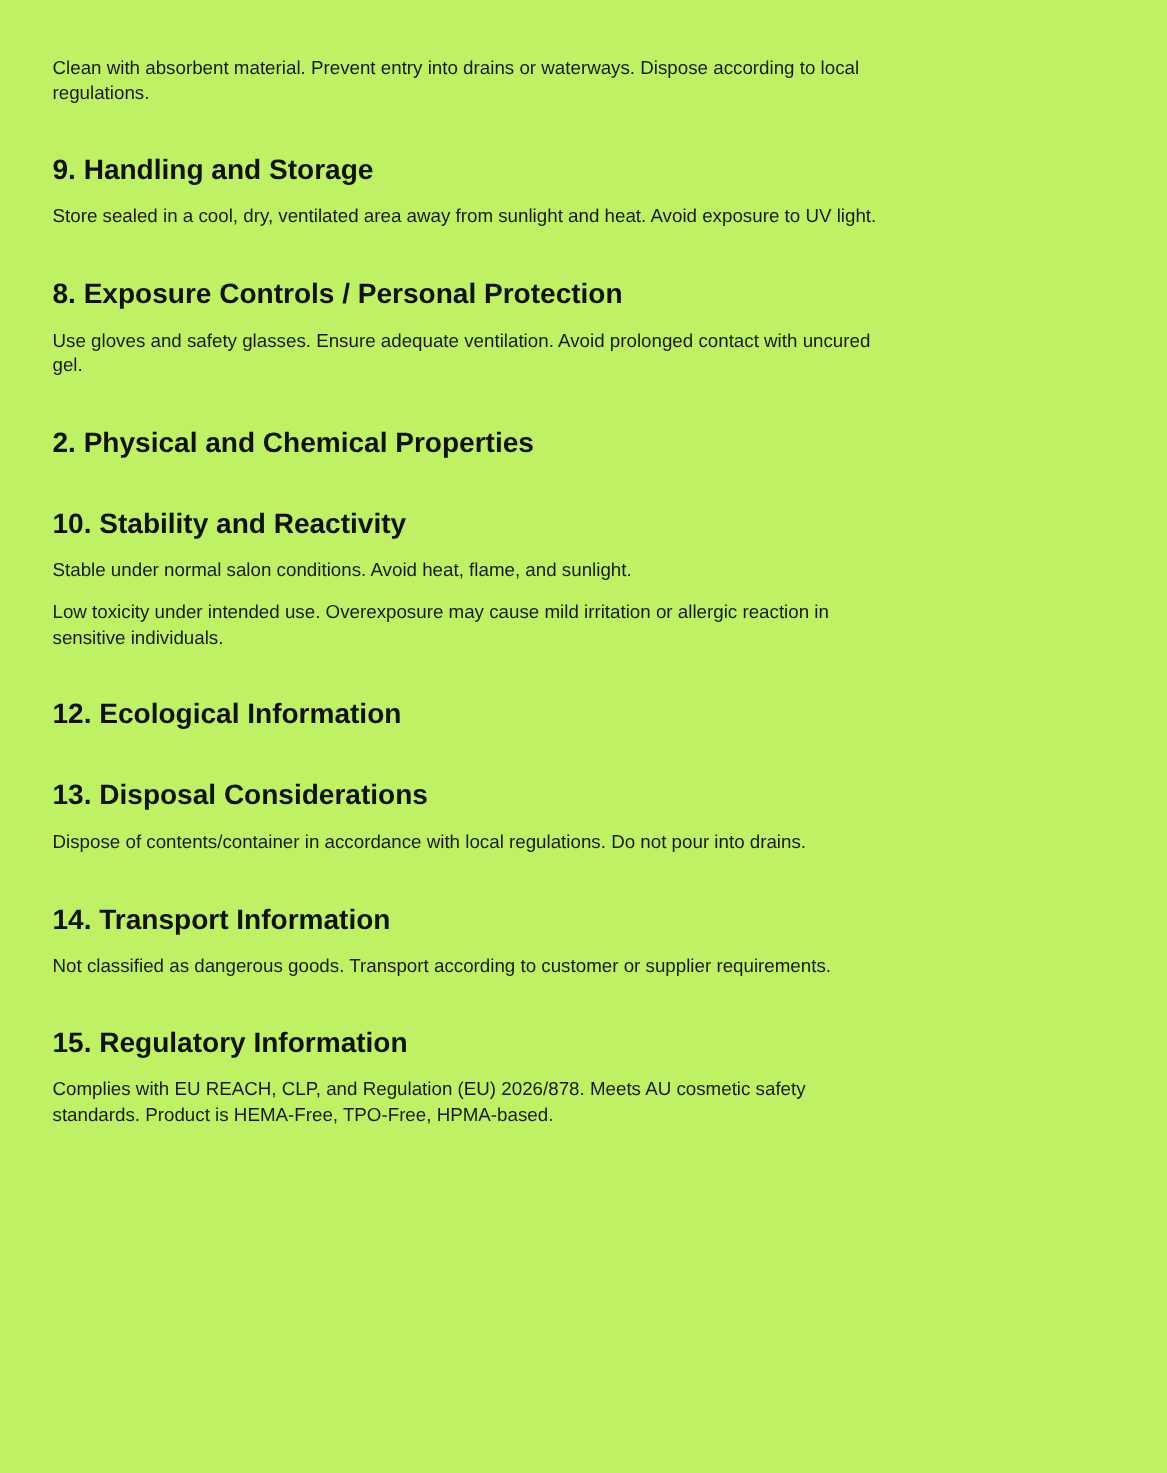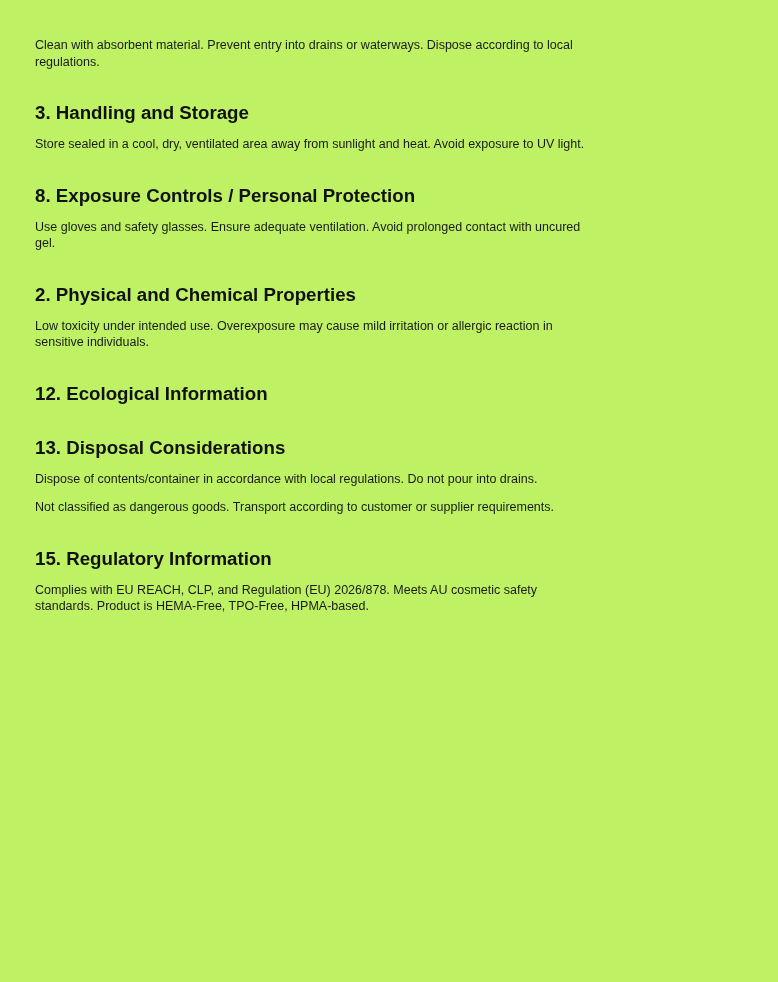--- a/index.html
+++ b/index.html
@@ -42,50 +42,55 @@
   }
 </style>
 </head>
 <body>
 
 <div class="page">
   <p class="body-text">Clean with absorbent material. Prevent entry into drains or waterways. Dispose according to local
 regulations.</p>
   <div id="sections">
   <section class="doc-section">
-    <h2 class="section-heading">3. Handling and Storage</h2>
+    <h2 class="section-heading">9. Handling and Storage</h2>
   <p class="body-text">Store sealed in a cool, dry, ventilated area away from sunlight and heat. Avoid exposure to UV light.</p>
       </section>
 
   <section class="doc-section">
     <h2 class="section-heading">8. Exposure Controls / Personal Protection</h2>
   <p class="body-text">Use gloves and safety glasses. Ensure adequate ventilation. Avoid prolonged contact with uncured
 gel.</p>
       </section>
 
   <section class="doc-section">
     <h2 class="section-heading">2. Physical and Chemical Properties</h2>
       </section>
 
+  <section class="doc-section">
+    <h2 class="section-heading">10. Stability and Reactivity</h2>
+  <p class="body-text">Stable under normal salon conditions. Avoid heat, flame, and sunlight.</p>
+      </section>
 
   <section class="doc-section">
   <p class="body-text">Low toxicity under intended use. Overexposure may cause mild irritation or allergic reaction in
 sensitive individuals.</p>
       </section>
 
   <section class="doc-section">
     <h2 class="section-heading">12. Ecological Information</h2>
       </section>
 
   <section class="doc-section">
     <h2 class="section-heading">13. Disposal Considerations</h2>
   <p class="body-text">Dispose of contents/container in accordance with local regulations. Do not pour into drains.</p>
       </section>
 
   <section class="doc-section">
+    <h2 class="section-heading">14. Transport Information</h2>
   <p class="body-text">Not classified as dangerous goods. Transport according to customer or supplier requirements.</p>
       </section>
 
   <section class="doc-section">
     <h2 class="section-heading">15. Regulatory Information</h2>
   <p class="body-text">Complies with EU REACH, CLP, and Regulation (EU) 2026/878. Meets AU cosmetic safety
 standards. Product is HEMA-Free, TPO-Free, HPMA-based.</p>
       </section>
 </div>
 </div>

